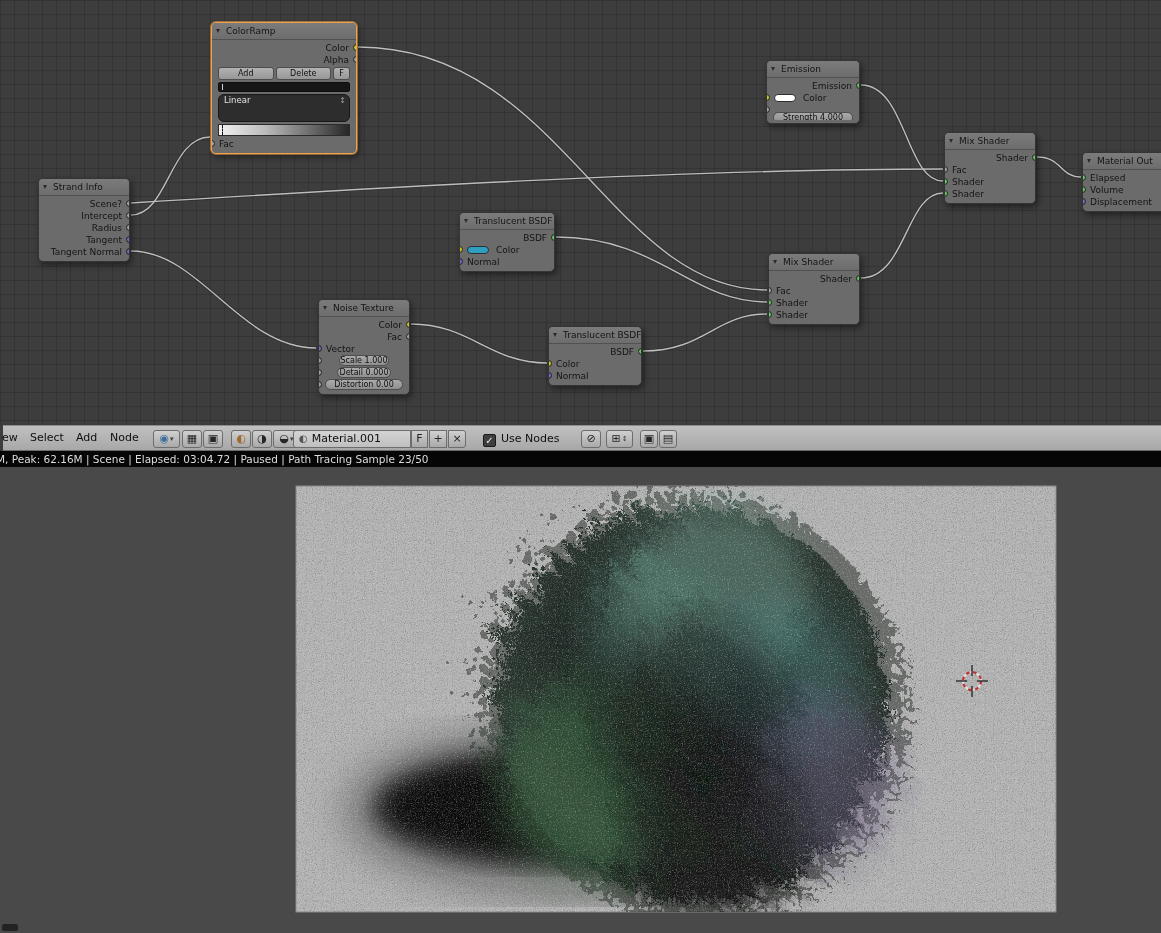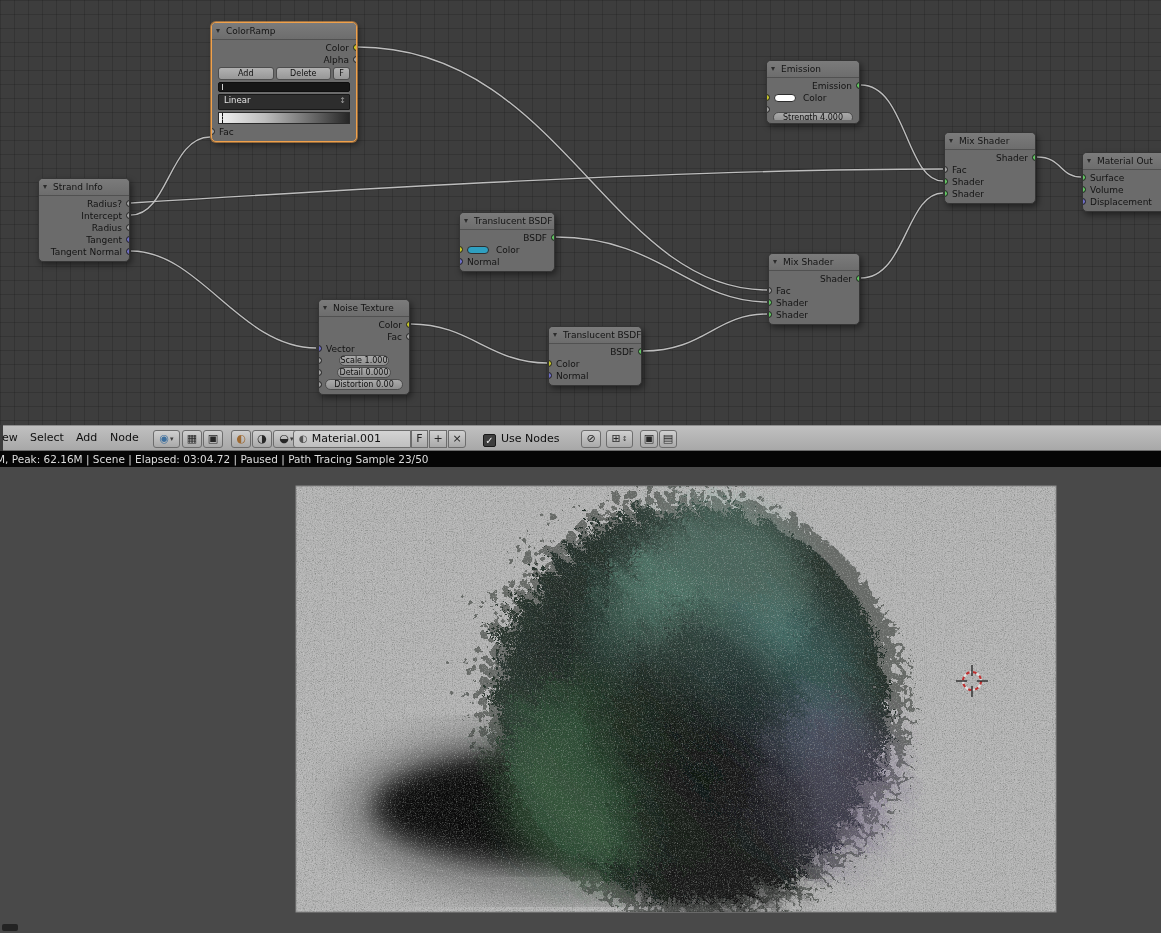--- a/index.html
+++ b/index.html
@@ -27,22 +27,22 @@
   .sock.l{left:-4px}.sock.r{right:-4px}
   .s-val{background:#a1a1a1}.s-col{background:#c7c729}.s-shd{background:#63c763}.s-vec{background:#6e6ec7}
   .slider{height:11px;line-height:10px;background:linear-gradient(#ababab,#8f8f8f);border:1px solid #4d4d4d;
     border-radius:6px;text-align:center;color:#101010;font-size:8px}
   .btnrow{display:flex;gap:2px;margin:1px 6px;height:13px}
   .nbtn{flex:1;height:13px;line-height:11px;background:linear-gradient(#b2b2b2,#979797);border:1px solid #4d4d4d;
     border-radius:3px;text-align:center;font-size:8px;color:#101010}
   .nbtn.f{flex:0 0 17px}
   .rampbar{position:relative;height:10px;margin:2px 6px;background:#161616;border:1px solid #0e0e0e;border-radius:2px}
   .rampbar .tick{position:absolute;left:3px;top:1px;bottom:1px;width:1px;background:#cfcfcf}
-  .dropdown{height:16px;line-height:11px;margin:2px 6px;background:#2d2d2d;color:#e4e4e4;border:1px solid #181818;
-    border-radius:1px;padding:0 5px;position:relative;font-size:8.5px}
+  .dropdown{height:28px;line-height:11px;margin:2px 6px;background:#2d2d2d;color:#e4e4e4;border:1px solid #181818;
+    border-radius:6px;padding:0 5px;position:relative;font-size:8.5px}
   .dropdown .dd{position:absolute;right:3px;top:0;font-size:8px;color:#9d9d9d}
   .gradbar{height:12px;margin:2px 6px;border:1px solid #2a2a2a;position:relative;
     background:linear-gradient(90deg,#f1f1f1,#bdbdbd 35%,#565656 80%,#262626)}
   .gradbar .stop{position:absolute;left:3px;top:0;bottom:0;width:0;border-left:1px dashed #101010}
   .swatch{display:inline-block;width:22px;height:8px;border-radius:4px;border:1px solid #2e2e2e;
     vertical-align:-1px;margin-right:4px}
 
   
   #hdr{position:absolute;top:425px;left:3px;width:1161px;height:26px;z-index:3;
     background:linear-gradient(#c0c0c0,#a8a8a8);border-top:1px solid #8d8d8d;border-bottom:1px solid #6c6c6c;
@@ -141,21 +141,21 @@
       </div>
     </div>
 
     <div class="node" style="left:38px;top:178px;width:92px">
       <div class="nh">
         <span class="tri">▾</span>
         <span>Strand Info</span>
       </div>
       <div class="nb">
         <div class="row out">
-          <span>Radius?</span><i class="sock r s-val"></i>
+          <span>Scene?</span><i class="sock r s-val"></i>
         </div>
         <div class="row out">
           <span>Intercept</span><i class="sock r s-val"></i>
         </div>
         <div class="row out">
           <span>Radius</span><i class="sock r s-val"></i>
         </div>
         <div class="row out">
           <span>Tangent</span><i class="sock r s-vec"></i>
         </div>
@@ -300,21 +300,21 @@
       </div>
     </div>
 
     <div class="node" style="left:1082px;top:152px;width:90px">
       <div class="nh">
         <span class="tri">▾</span>
         <span>Material Out</span>
       </div>
       <div class="nb">
         <div class="row">
-          <span>Surface</span><i class="sock l s-shd"></i>
+          <span>Elapsed</span><i class="sock l s-shd"></i>
         </div>
         <div class="row">
           <span>Volume</span><i class="sock l s-shd"></i>
         </div>
         <div class="row">
           <span>Displacement</span><i class="sock l s-vec"></i>
         </div>
       </div>
     </div>
   </div>

